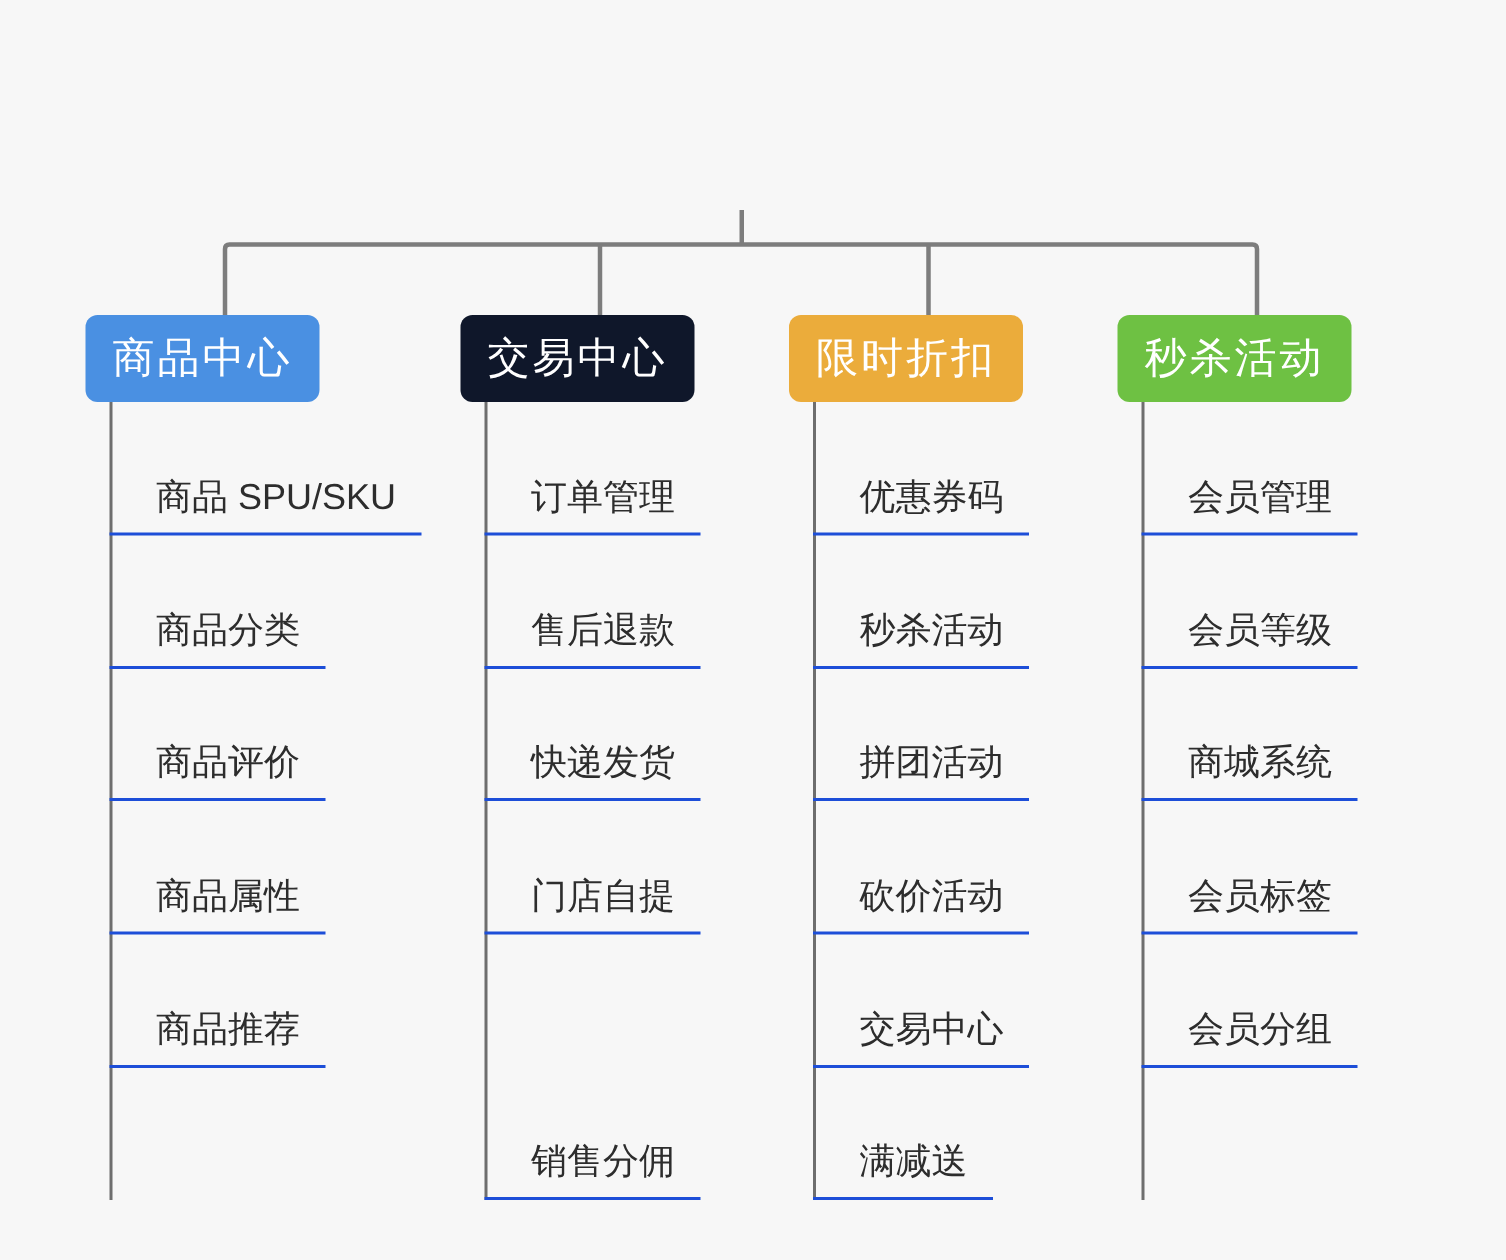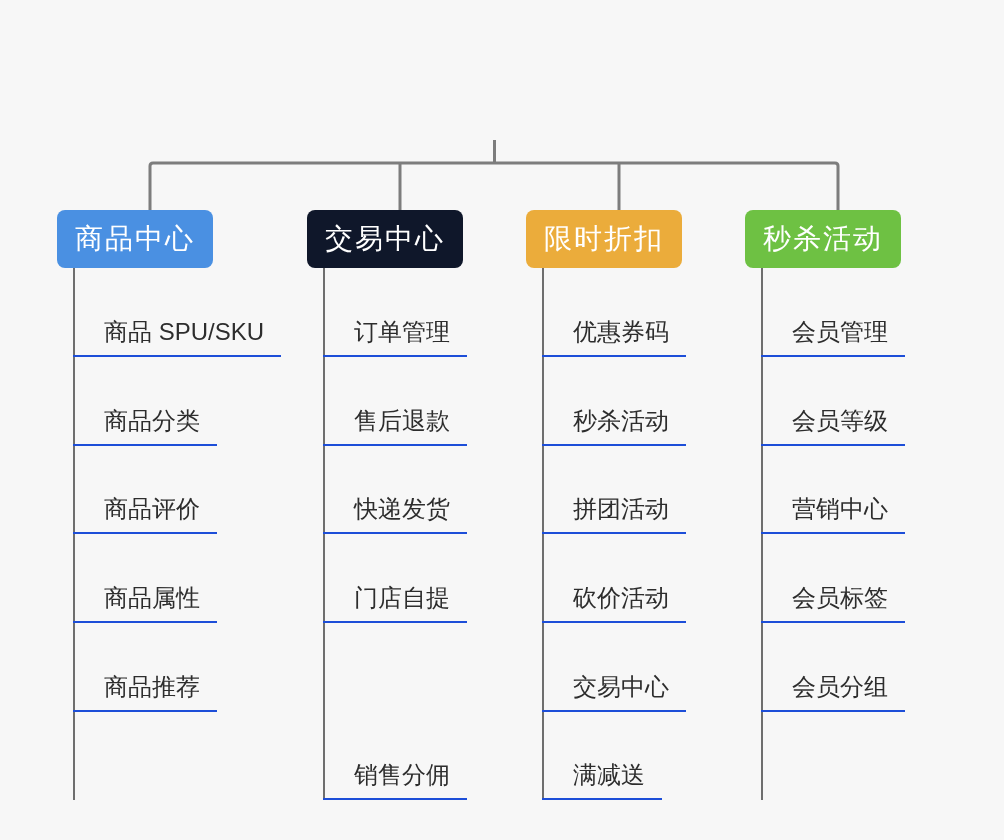--- a/index.html
+++ b/index.html
@@ -121,18 +121,18 @@
     <div class="child-node c3">砍价活动</div>
     <div class="child-node c4">交易中心</div>
     <div class="child-node c5">满减送</div>
   </div>
 
   <div class="column" style="left:745px">
     <div class="branch-header" style="background: rgb(110, 193, 67);">秒杀活动</div>
     <div class="vline"></div>
     <div class="child-node c0">会员管理</div>
     <div class="child-node c1">会员等级</div>
-    <div class="child-node c2">营销中心</div>
+    <div class="child-node c2">商城系统</div>
     <div class="child-node c3">会员标签</div>
     <div class="child-node c4">会员分组</div>
   </div>
 
 </div>
 
 </body></html>

